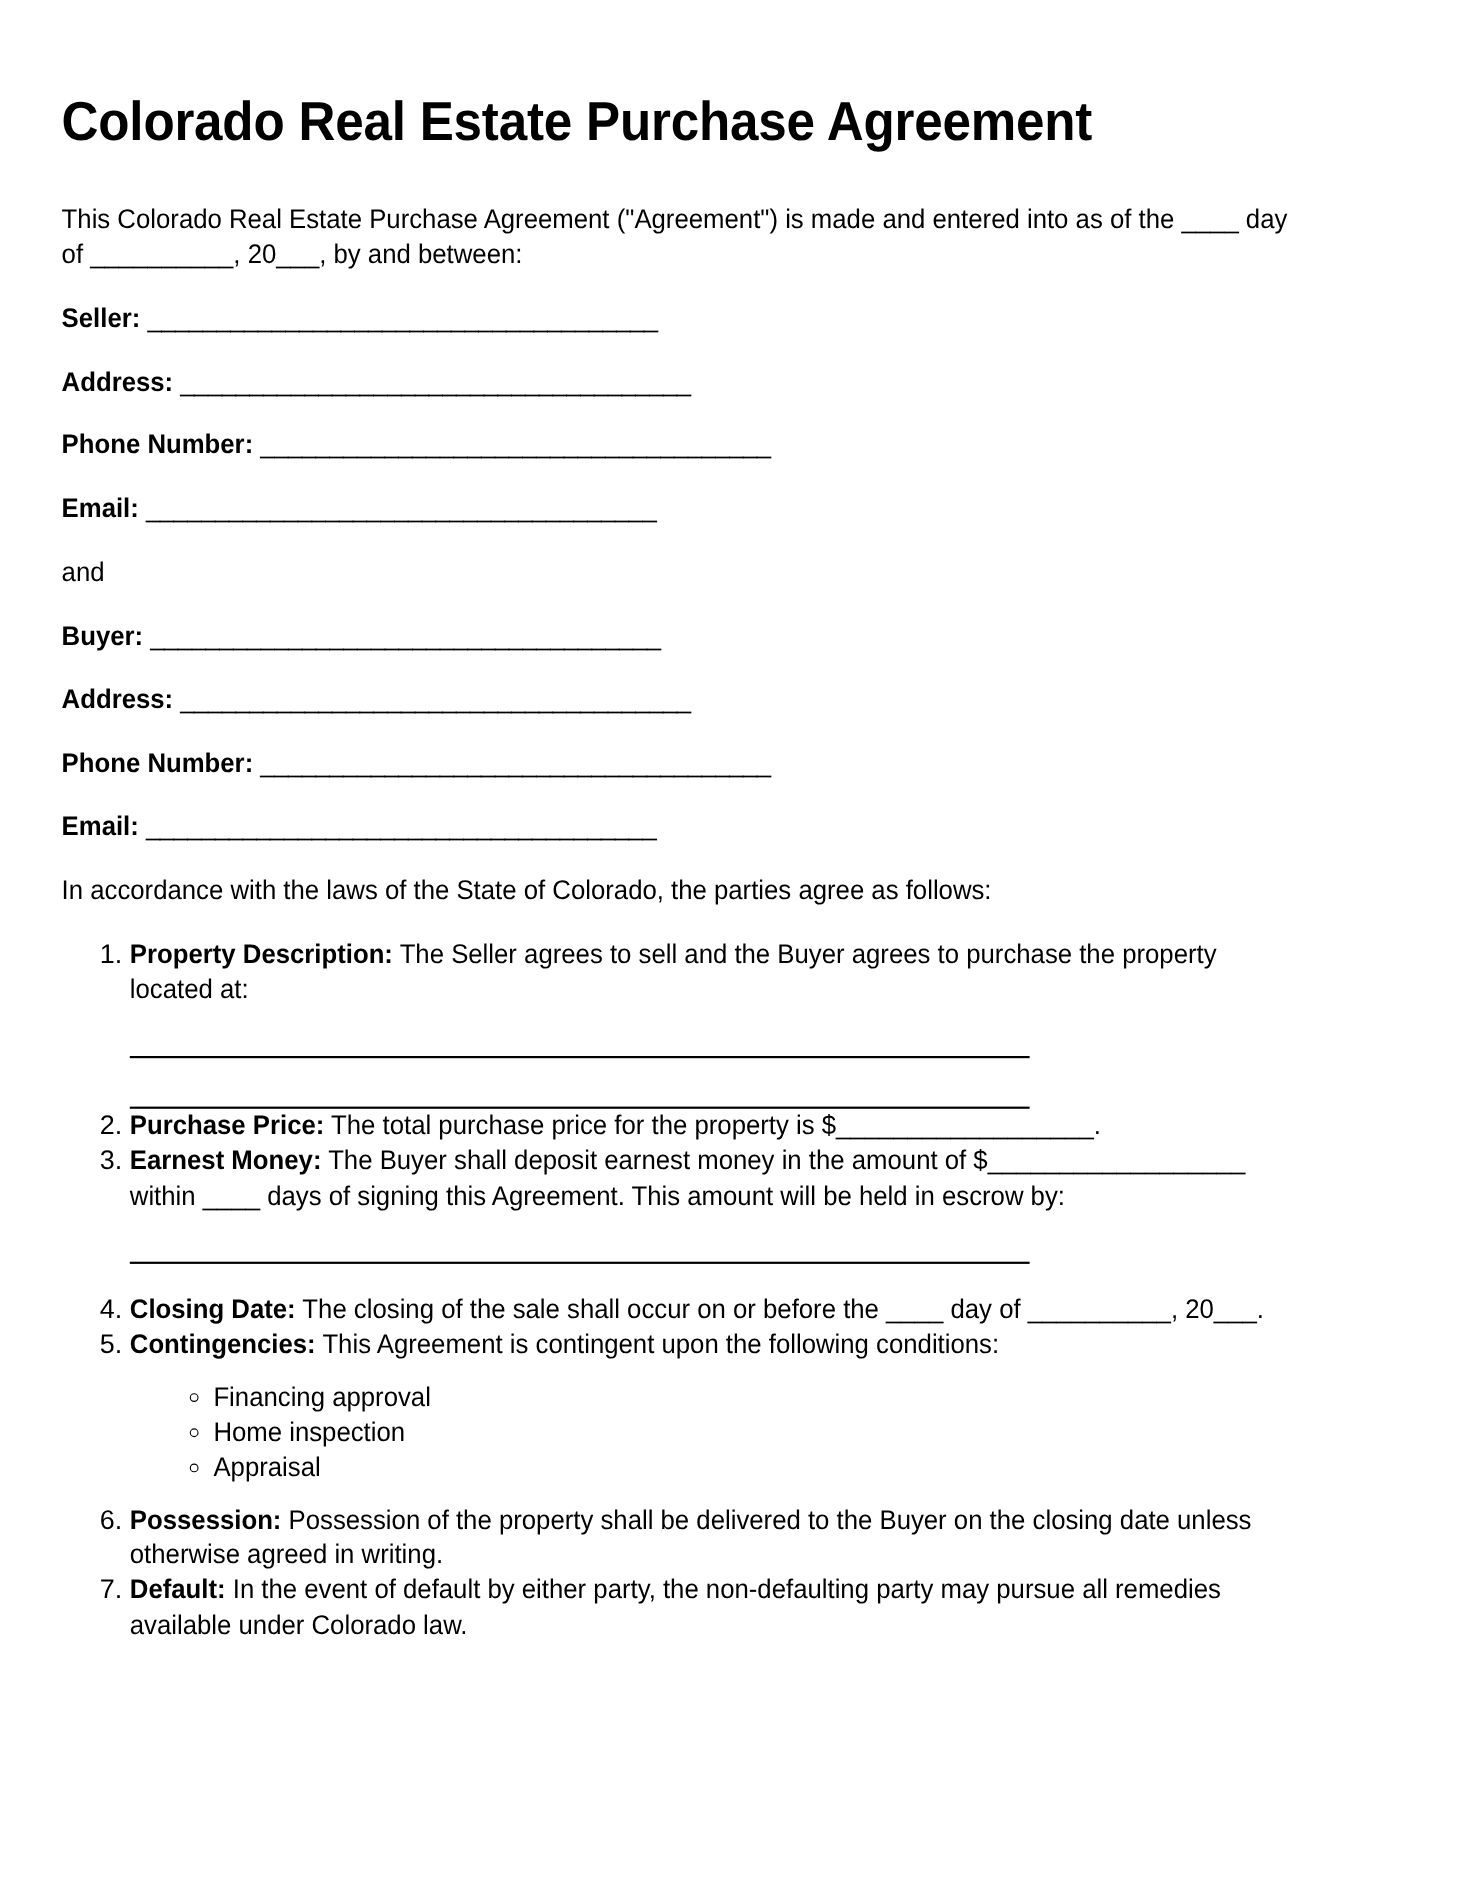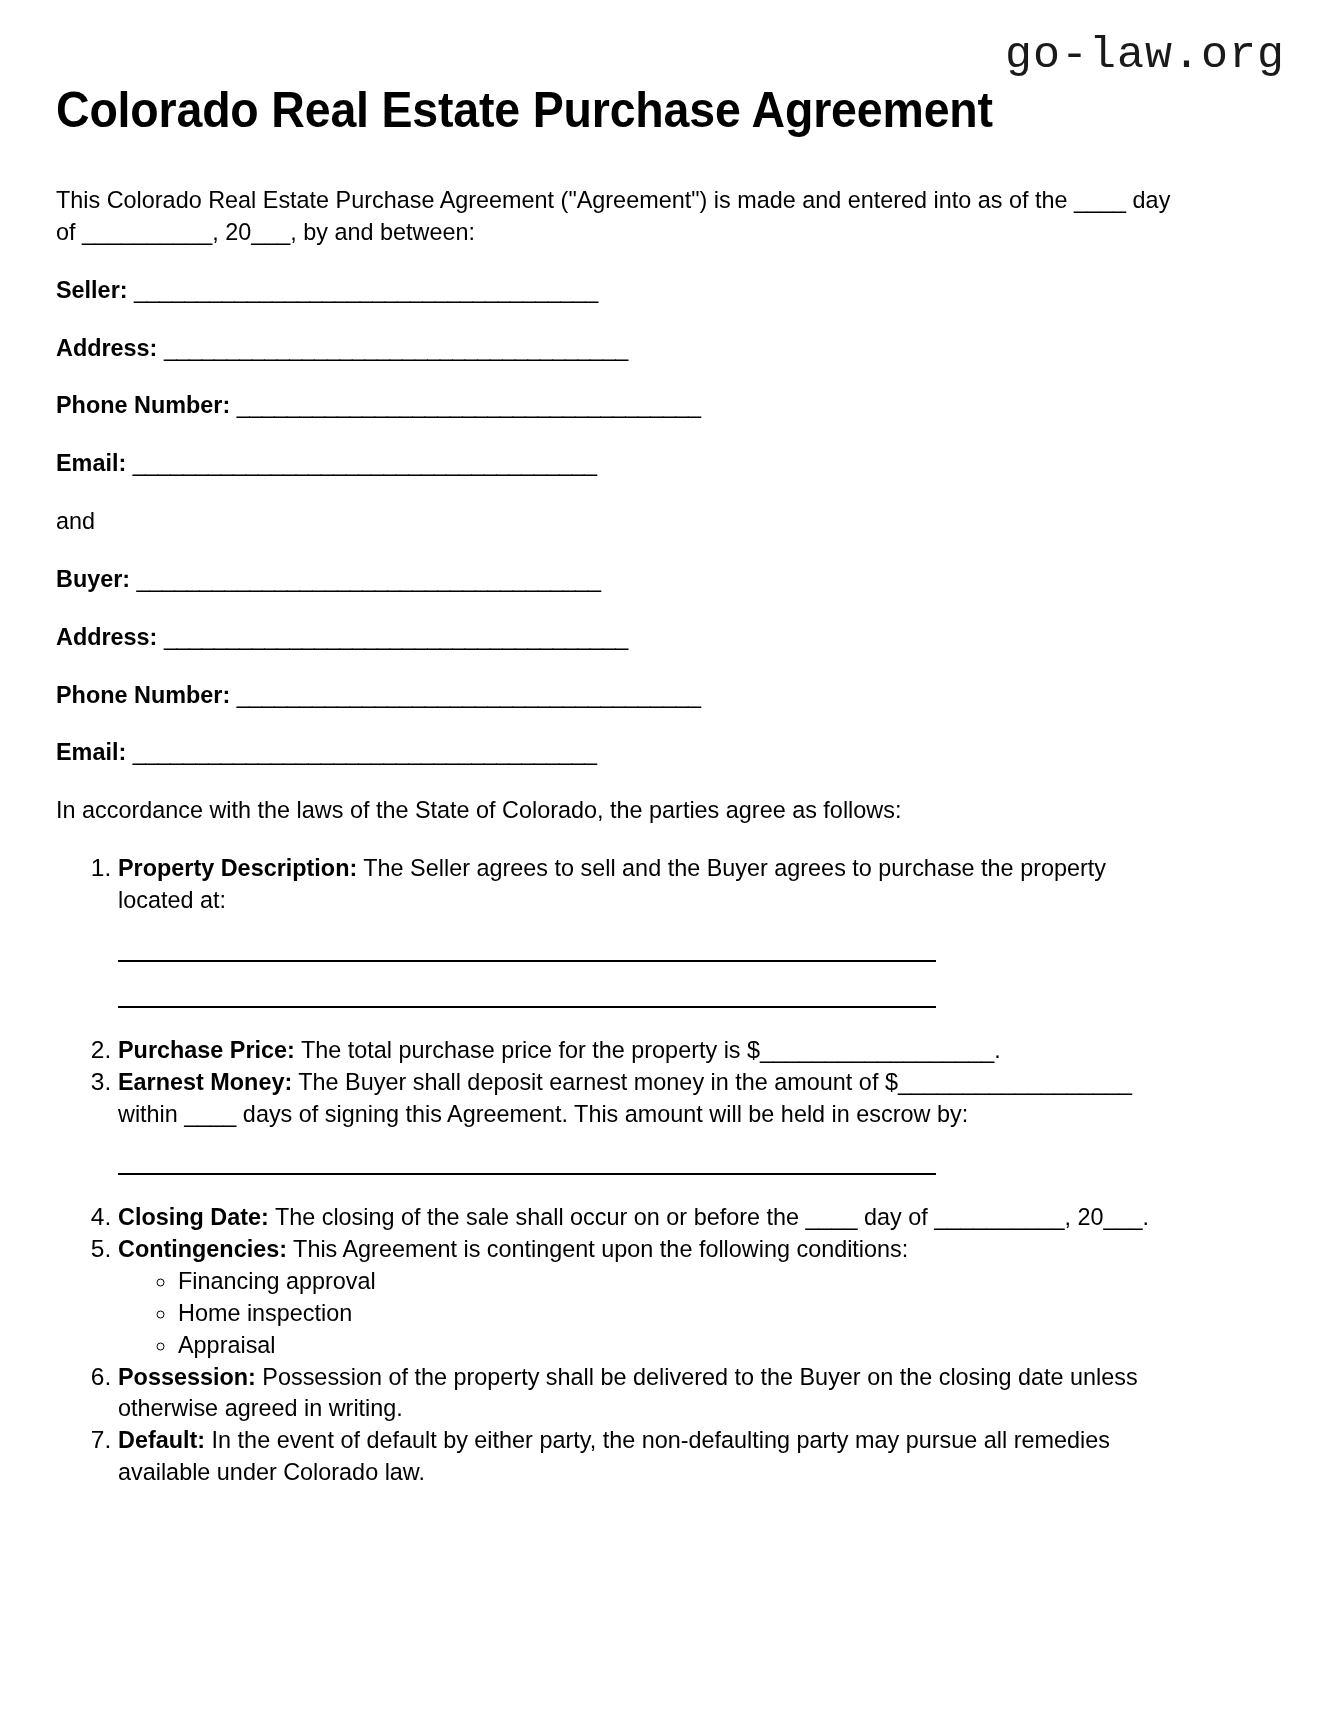--- a/index.html
+++ b/index.html
@@ -105,38 +105,37 @@
     border-top: 2px solid #000;
     margin: 0;
     height: 0;
   }
   .line-1 { width: 818px; margin-top: 44px; }
   .line-2 { width: 818px; margin-top: 44px; }
   .line-escrow { width: 818px; margin-top: 44px; margin-bottom: 26px; }
 
   ul.sub {
     list-style-type: circle;
-    margin: 0;
+    margin: 16px;
     padding-left: 60px;
     font-size: 24.5px;
     line-height: 1.30;
   }
   ul.sub > li .txt {
     display: block;
     transform: scaleX(0.955);
     transform-origin: left top;
     width: 104.5%;
   }
 </style>
 </head>
 <body>
 
 <div class="page">
 
-  <div class="brand">go-law.org</div>
 
   <div class="content">
 
     <h1 class="doc-title">Colorado Real Estate Purchase Agreement</h1>
 
     <p class="intro">This Colorado Real Estate Purchase Agreement ("Agreement") is made and entered into as of the ____ day of __________, 20___, by and between:</p>
 
     <div class="field-row">
       <span class="lbl">Seller:</span>
       <span class="blank">_____________________________________</span>
@@ -176,21 +175,21 @@
     <p class="accord">In accordance with the laws of the State of Colorado, the parties agree as follows:</p>
 
     <ol class="terms">
 
       <li>
         <span class="txt"><span class="term-name">Property Description:</span><span> The Seller agrees to sell and the Buyer agrees to purchase the property located at:</span></span>
         <hr class="ruled line-1">
         <hr class="ruled line-2">
       </li>
 
-      <li style="margin-top:26px;">
+      <li style="">
         <span class="txt"><span class="term-name">Purchase Price:</span><span> The total purchase price for the property is $__________________.</span></span>
       </li>
 
       <li>
         <span class="txt"><span class="term-name">Earnest Money:</span><span> The Buyer shall deposit earnest money in the amount of $__________________ within ____ days of signing this Agreement. This amount will be held in escrow by:</span></span>
         <hr class="ruled line-escrow">
       </li>
 
       <li>
         <span class="txt"><span class="term-name">Closing Date:</span><span> The closing of the sale shall occur on or before the ____ day of __________, 20___.</span></span>

